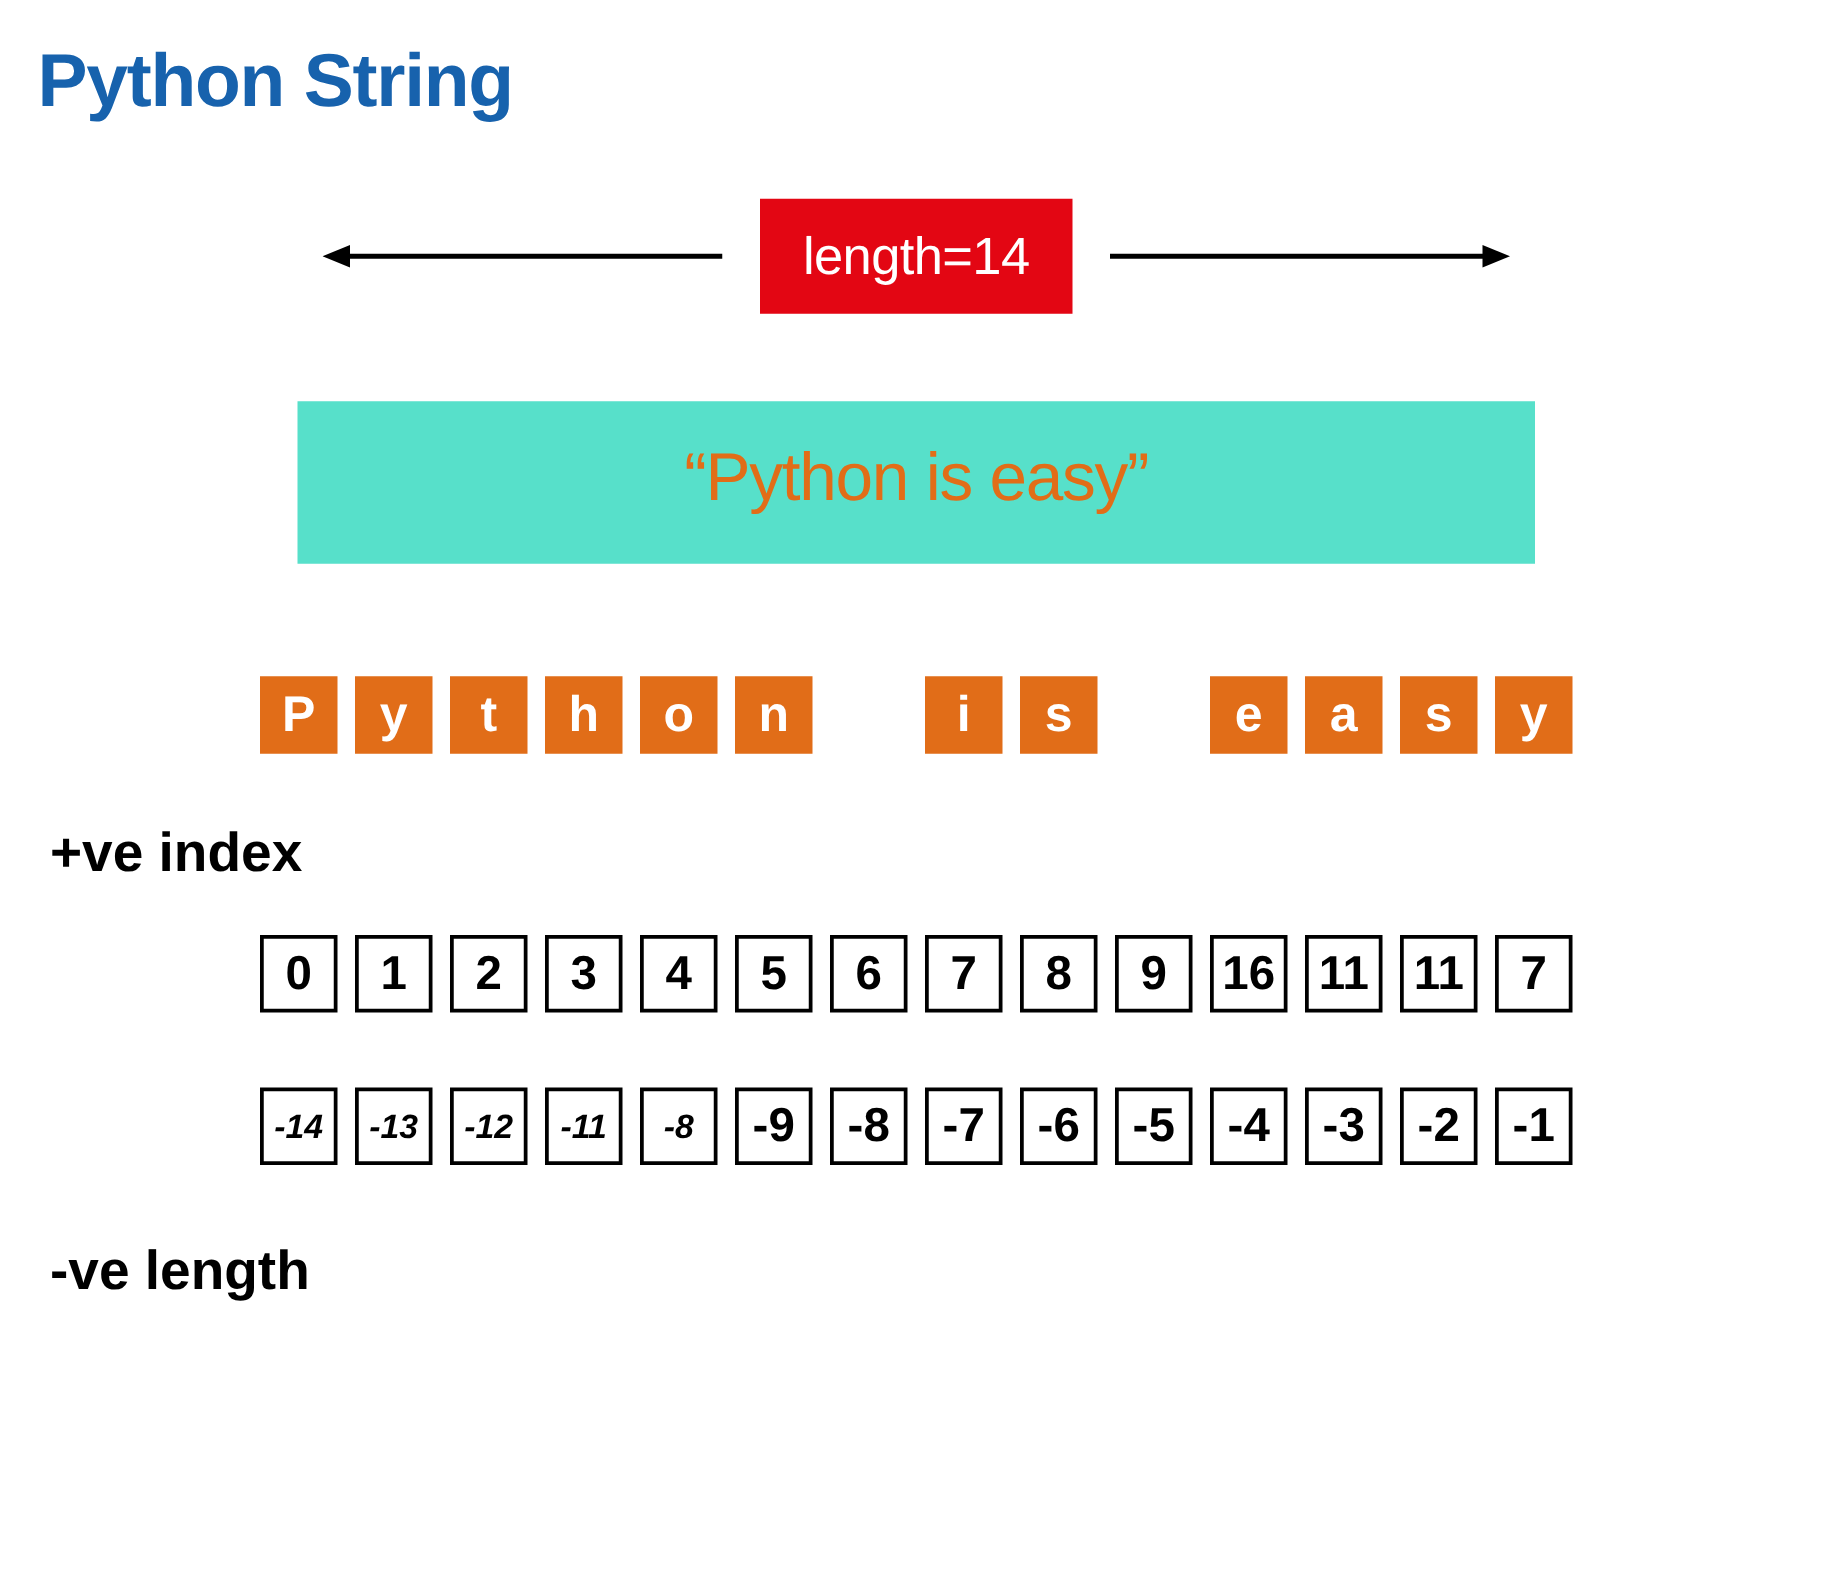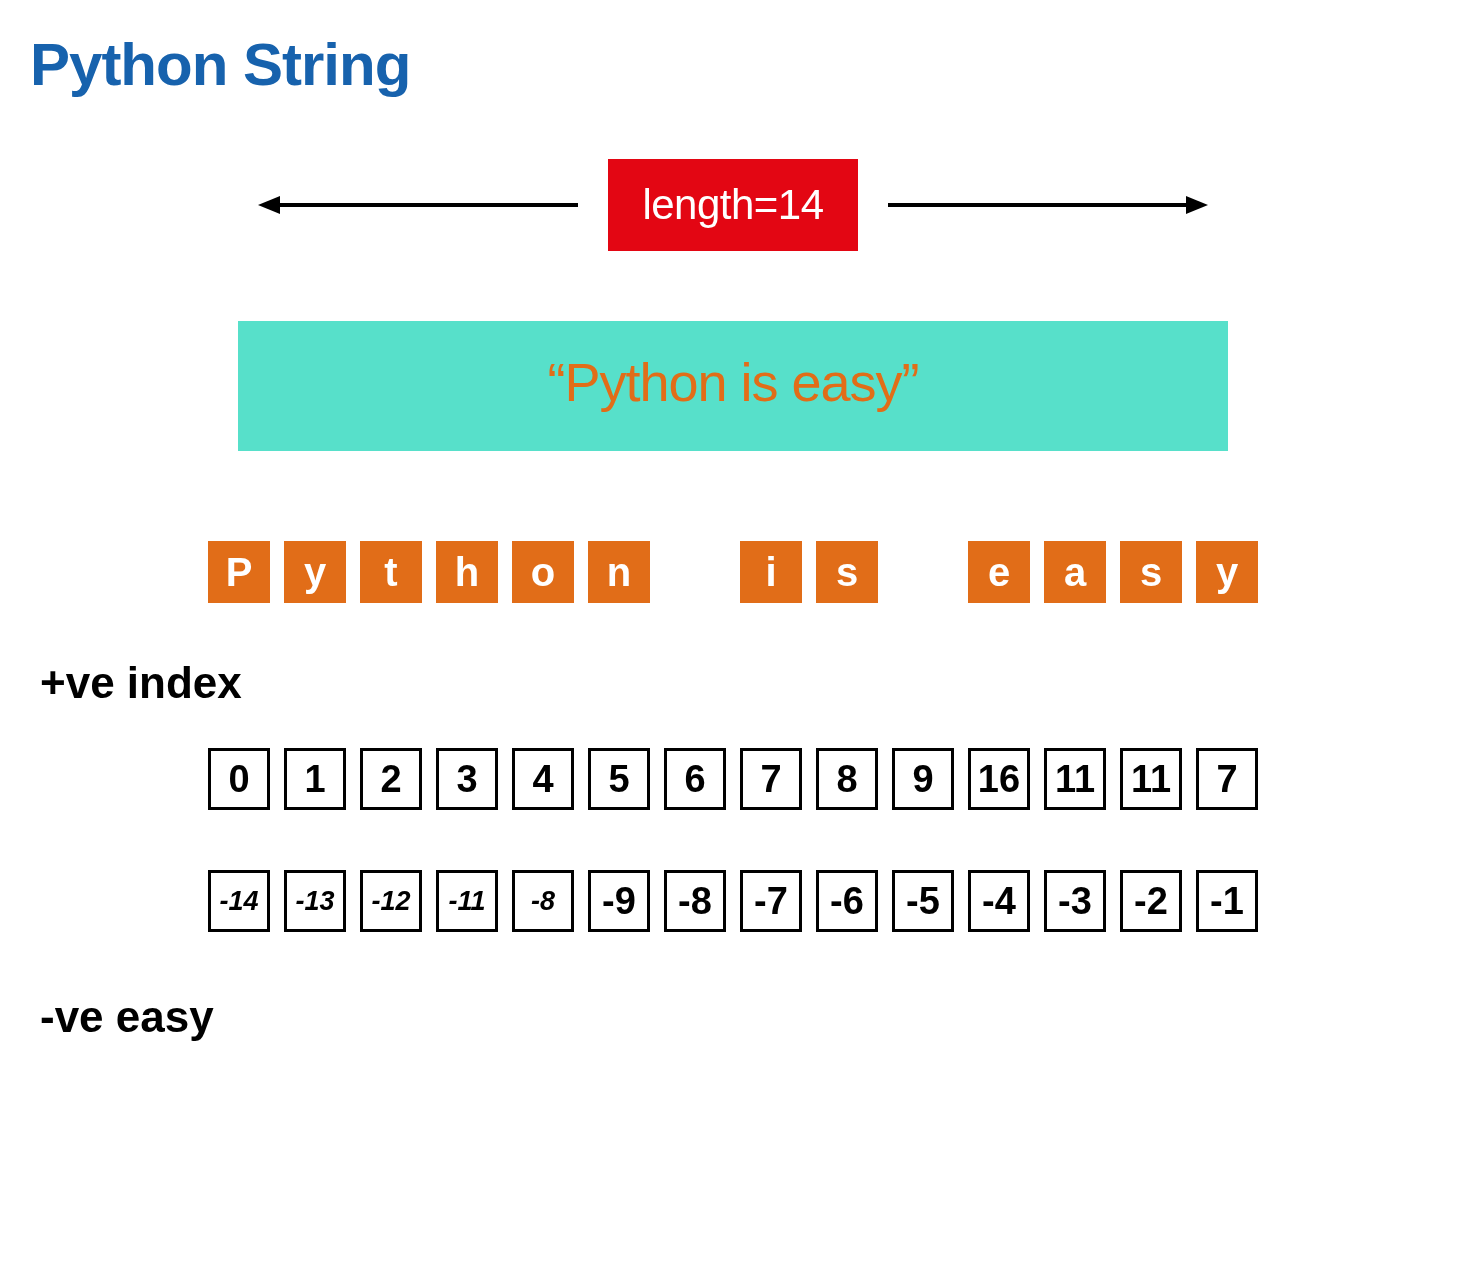--- a/index.html
+++ b/index.html
@@ -160,13 +160,13 @@
     <div class="index-box">-8</div>
     <div class="index-box">-7</div>
     <div class="index-box">-6</div>
     <div class="index-box">-5</div>
     <div class="index-box">-4</div>
     <div class="index-box">-3</div>
     <div class="index-box">-2</div>
     <div class="index-box">-1</div>
   </div>
 
-<div class="label below">-ve easy</div>
+<div class="label below">-ve length</div>
 
 </body></html>

